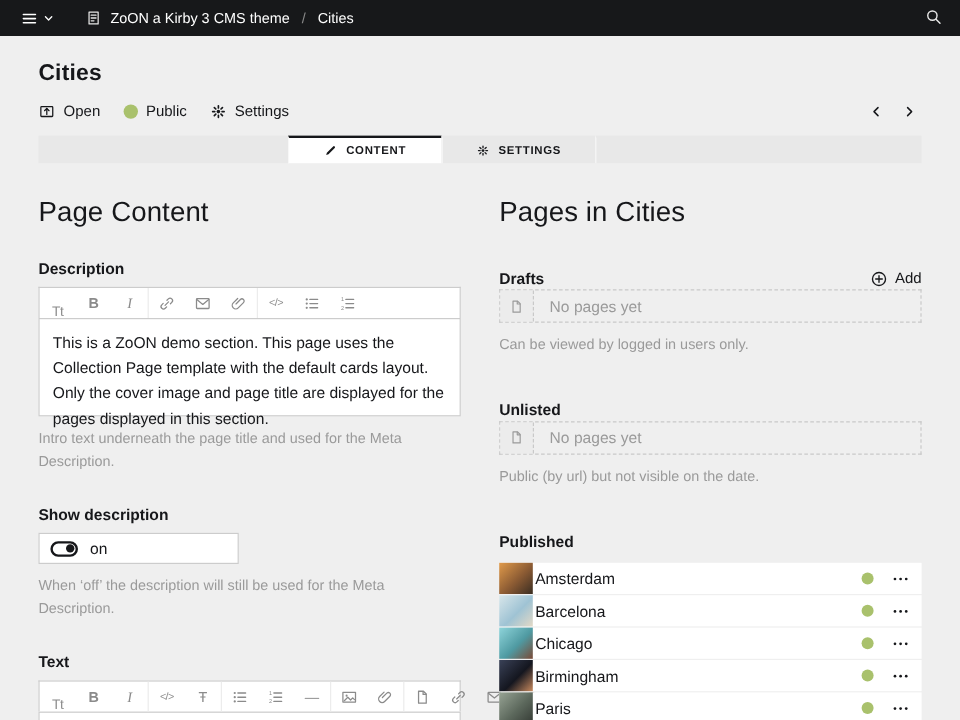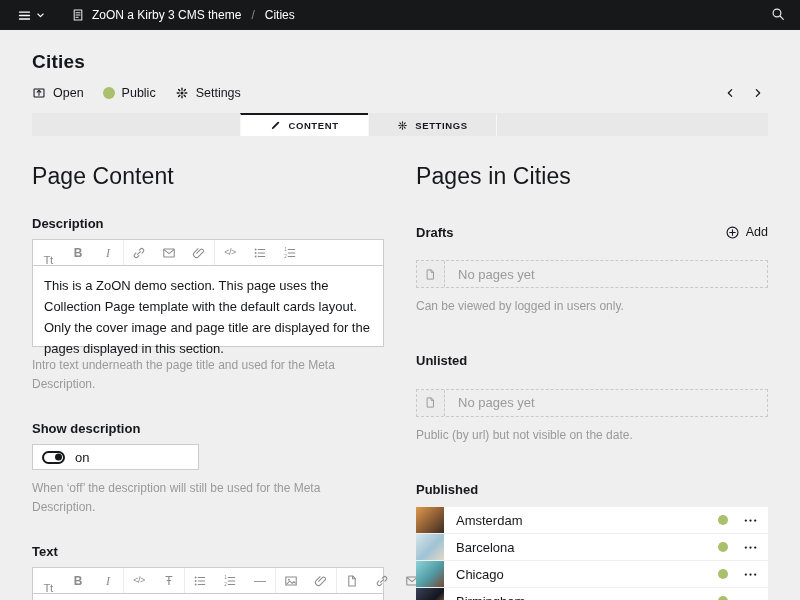--- a/index.html
+++ b/index.html
@@ -79,29 +79,29 @@
   .toggle-field { margin-top: 8px; width: 167px; height: 26px; background: #fff; border: 1px solid #ccc; display: flex; align-items: center; gap: 10px; padding: 0 9px; font-size: 13px; cursor: pointer; }
   .toggle { width: 23px; height: 13px; border: 2px solid #16171a; border-radius: 8px; position: relative; flex: none; }
   .toggle::after { content: ""; position: absolute; right: 1px; top: 50%; transform: translateY(-50%); width: 7px; height: 7px; border-radius: 50%; background: #16171a; }
 
   
   .section { margin-top: 37px; }
   .section.first { margin-top: 34px; }
   .section-head { display: flex; align-items: center; justify-content: space-between; height: 16px; }
   .add-btn { display: flex; align-items: center; gap: 6px; font-size: 12.5px; background: none; border: 0; cursor: pointer; color: #16171a; }
   .add-btn .icon { width: 15px; height: 15px; }
-  .empty-box { margin-top: 20px; border: 1px dashed #c9c9c9; height: 28px; display: flex; align-items: center; color: #9a9a9a; font-size: 13px; }
+  .empty-box { margin-top: 1px; border: 1px dashed #c9c9c9; height: 28px; display: flex; align-items: center; color: #9a9a9a; font-size: 13px; }
   .empty-icon-cell { width: 28px; align-self: stretch; border-right: 1px dashed #c9c9c9; display: flex; align-items: center; justify-content: center; color: #999; background: #ececec; }
   .empty-icon-cell .icon { width: 13px; height: 13px; }
   .empty-text { padding-left: 13px; }
 
   .page-list { margin-top: 10px; }
   .page-row { display: flex; align-items: center; background: #fff; height: 26px; margin-bottom: 1px; cursor: pointer; }
   .thumb { width: 28px; height: 26px; flex: none; }
-  .row-title { margin-left: 12px; font-size: 13px; }
+  .row-title { margin-left: 2px; font-size: 13px; }
   .row-spacer { flex: 1; }
   .row-status { width: 10px; height: 10px; border-radius: 50%; background: var(--accent); margin-right: 4px; border: 0; cursor: pointer; flex: none; }
   .row-options { width: 36px; height: 100%; display: flex; align-items: center; justify-content: center; background: none; border: 0; color: #16171a; cursor: pointer; }
   .row-options .icon { width: 15px; height: 15px; }
 </style>
 </head>
 <body>
 
 <div class="topbar">
   <button class="tb-iconbtn">

